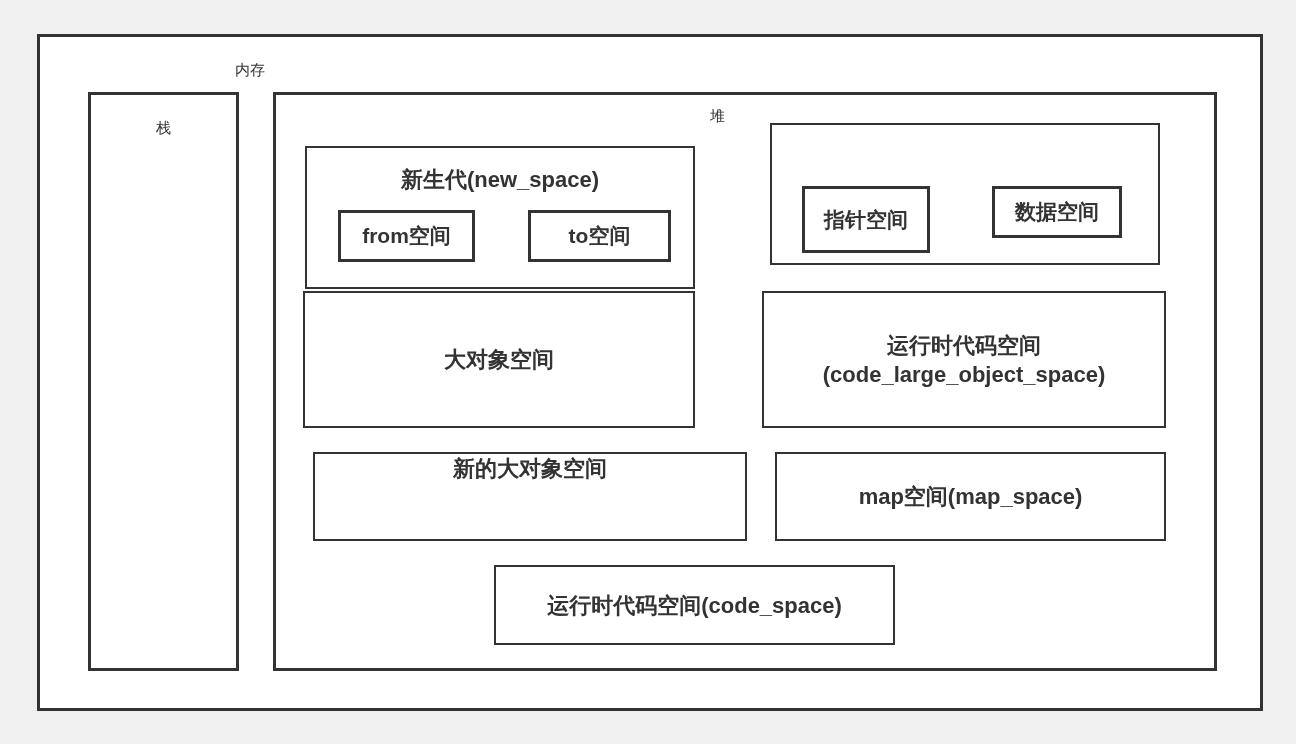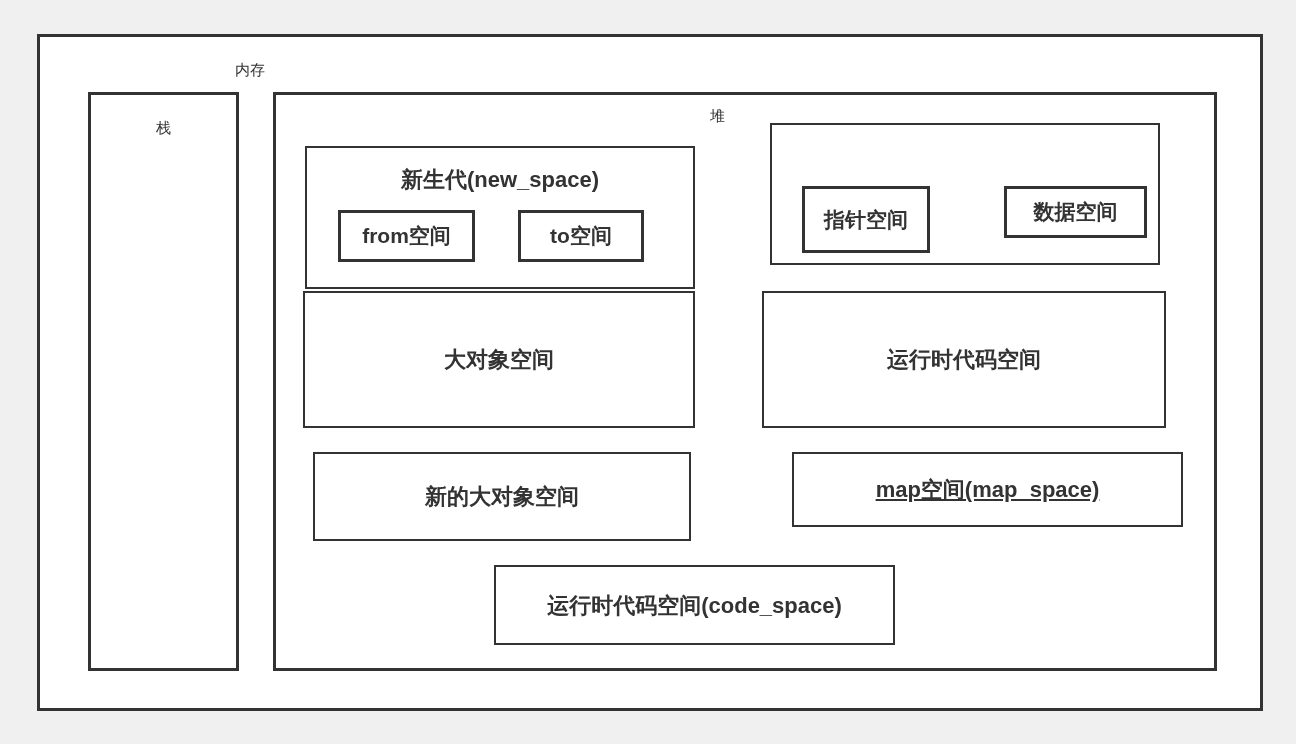--- a/index.html
+++ b/index.html
@@ -88,38 +88,38 @@
     background: #ffffff;
     box-sizing: border-box;
     display: flex;
     align-items: center;
     justify-content: center;
     font-weight: 700;
     font-size: 21px;
     text-align: center;
   }
   .from-box { left: 31px;  top: 62px; width: 137px; height: 52px; }
-  .to-box   { left: 211px; top: 62px; width: 126px; height: 52px; }
+  .to-box   { left: 221px; top: 62px; width: 143px; height: 52px; }
   .ptr-box  { left: 30px;  top: 61px; width: 128px; height: 67px; }
-  .data-box { left: 232px; top: 61px; width: 143px; height: 52px; }
+  .data-box { left: 220px; top: 61px; width: 130px; height: 52px; }
   
   .centered {
     display: flex;
     flex-direction: column;
     align-items: center;
     justify-content: center;
     text-align: center;
     font-weight: 700;
     font-size: 22px;
     line-height: 29px;
   }
   .large-object     { left: 27px;  top: 196px; width: 392px; height: 137px; }
   .code-large       { left: 486px; top: 196px; width: 404px; height: 137px; }
-  .new-large        { left: 37px;  top: 357px; width: 378px; height: 89px; }
-  .map-space        { left: 516px; top: 357px; width: 391px; height: 75px; text-decoration: underline; }
+  .new-large        { left: 37px;  top: 357px; width: 434px; height: 89px; justify-content: space-between; }
+  .map-space        { left: 499px; top: 357px; width: 391px; height: 89px; }
   .code-space       { left: 218px; top: 470px; width: 401px; height: 80px; }
 </style>
 </head>
 <body>
 
 <div class="memory-box">
   <div class="memory-label label">内存</div>
 
   <div class="stack-box">
     <span class="stack-label label">栈</span>
@@ -138,20 +138,21 @@
       <div class="small-box ptr-box">指针空间</div>
       <div class="small-box data-box">数据空间</div>
     </div>
 
     <div class="section centered large-object">
       <span>大对象空间</span>
     </div>
 
     <div class="section centered code-large">
       <span>运行时代码空间</span>
+      <span>(code_large_object_space)</span>
     </div>
 
     <div class="section centered new-large">
       <span>新的大对象空间</span>
     </div>
 
     <div class="section centered map-space">
       <span>map空间(map_space)</span>
     </div>
 

